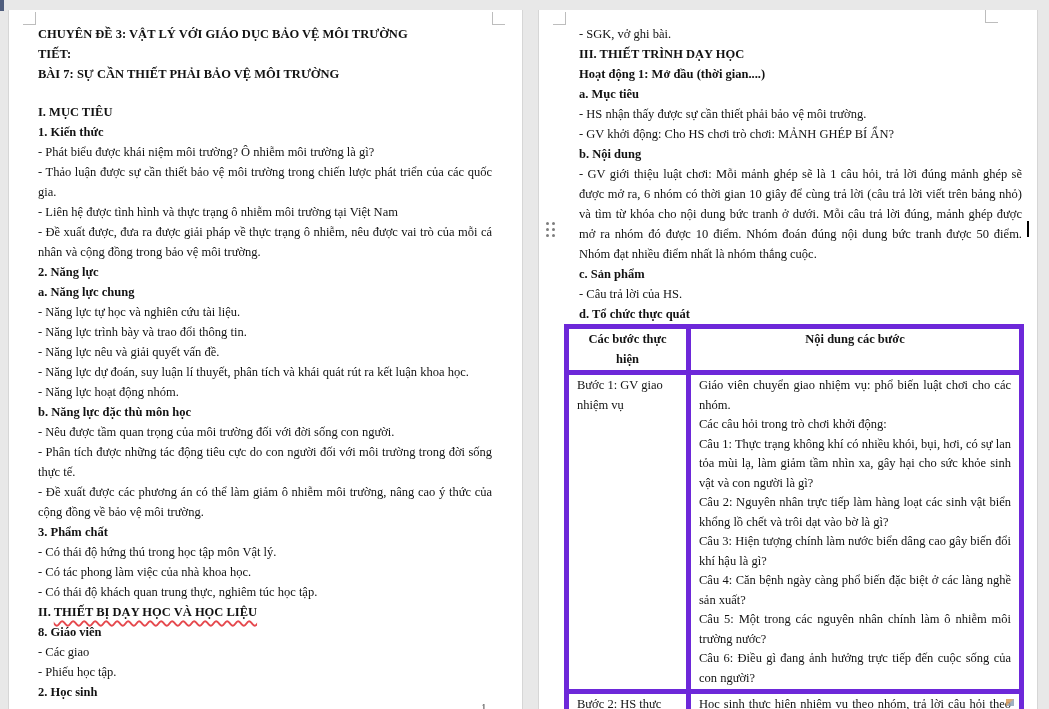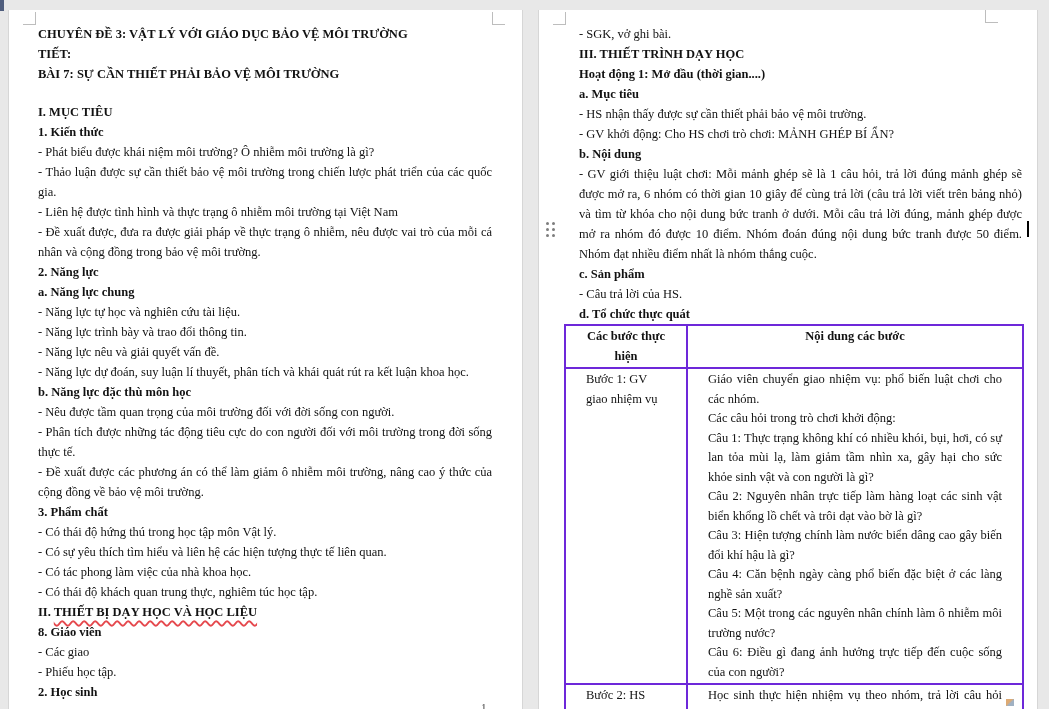--- a/index.html
+++ b/index.html
@@ -41,23 +41,23 @@
   }
 
   table.steps {
     border-collapse: collapse;
     width: 460px;
     font-size: 12.5px;
     line-height: 19.5px;
     border: 2px solid #000;
   }
   .steps th, .steps td {
-    border: 2px solid #6d28d9;
+    border: 5px solid #6d28d9;
     vertical-align: top;
-    padding: 1px 20px;
+    padding: 1px 8px;
   }
   .steps th { text-align: center; font-weight: bold; height: 21px; }
   .steps td.step { width: 122px; }
   .steps td .cell-line { text-align: justify; }
 
   
   .cm { position: absolute; width: 13px; height: 13px; border: 0 solid #bdbdbd; }
   .cm.tl { border-right-width: 1px; border-bottom-width: 1px; }
   .cm.tr { border-left-width: 1px;  border-bottom-width: 1px; }
 
@@ -100,27 +100,27 @@
     <p class="ln">- Phát biểu được khái niệm môi trường? Ô nhiễm môi trường là gì?</p>
     <p class="ln">- Thảo luận được sự cần thiết bảo vệ môi trường trong chiến lược phát triển của các quốc gia.</p>
     <p class="ln">- Liên hệ được tình hình và thực trạng ô nhiễm môi trường tại Việt Nam</p>
     <p class="ln">- Đề xuất được, đưa ra được giải pháp về thực trạng ô nhiễm, nêu được vai trò của mỗi cá nhân và cộng đồng trong bảo vệ môi trường.</p>
     <p class="ln b">2. Năng lực</p>
     <p class="ln b">a. Năng lực chung</p>
     <p class="ln">- Năng lực tự học và nghiên cứu tài liệu.</p>
     <p class="ln">- Năng lực trình bày và trao đổi thông tin.</p>
     <p class="ln">- Năng lực nêu và giải quyết vấn đề.</p>
     <p class="ln">- Năng lực dự đoán, suy luận lí thuyết, phân tích và khái quát rút ra kết luận khoa học.</p>
+    <p class="ln">- Năng lực hoạt động nhóm.</p>
     <p class="ln b">b. Năng lực đặc thù môn học</p>
     <p class="ln">- Nêu được tầm quan trọng của môi trường đối với đời sống con người.</p>
     <p class="ln">- Phân tích được những tác động tiêu cực do con người đối với môi trường trong đời sống thực tế.</p>
     <p class="ln">- Đề xuất được các phương án có thể làm giảm ô nhiễm môi trường, nâng cao ý thức của cộng đồng về bảo vệ môi trường.</p>
     <p class="ln b">3. Phẩm chất</p>
     <p class="ln">- Có thái độ hứng thú trong học tập môn Vật lý.</p>
-    <p class="ln">- Có sự yêu thích tìm hiểu và liên hệ các hiện tượng thực tế liên quan.</p>
     <p class="ln">- Có tác phong làm việc của nhà khoa học.</p>
     <p class="ln">- Có thái độ khách quan trung thực, nghiêm túc học tập.</p>
     <p class="ln b"><span>II. </span><span class="wavy">THIẾT BỊ DẠY HỌC VÀ HỌC LIỆU</span></p>
     <p class="ln b">8. Giáo viên</p>
     <p class="ln">- Các giao</p>
     <p class="ln">- Phiếu học tập.</p>
     <p class="ln b">2. Học sinh</p>
 
   </div>
 </div>

